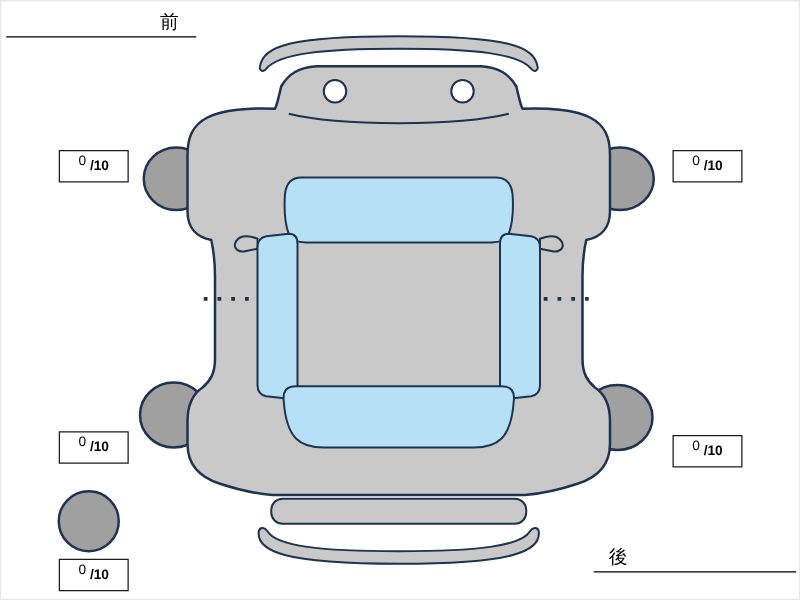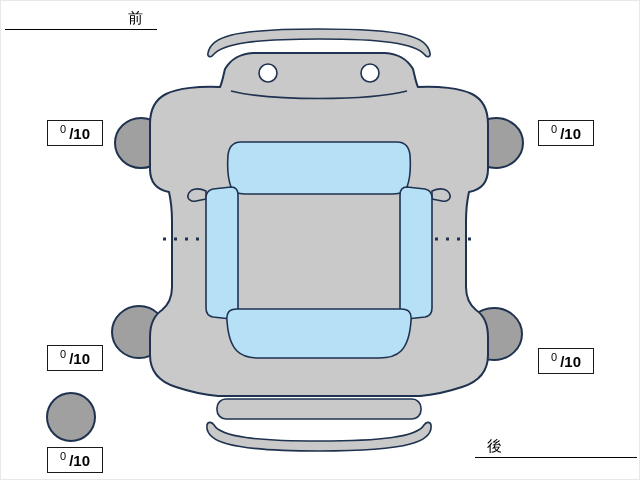--- a/index.html
+++ b/index.html
@@ -22,21 +22,21 @@
   .dashes{stroke:#1f3250;stroke-width:3;stroke-dasharray:3,8;fill:none;}
 
   
   .score-box{
     position:absolute;width:56px;height:26px;
     border:1px solid #1a1a1a;background:#fff;
     display:flex;align-items:center;justify-content:center;gap:3px;
     box-sizing:border-box;
   }
   .score-num{font-size:11px;line-height:1;transform:translateY(-4px);color:#000;}
-  .score-den{font-size:15px;font-weight:bold;line-height:1;color:#000;}
+  .score-den{font-size:11px;font-weight:bold;line-height:1;color:#000;}
 
   
   .jp-label{position:absolute;font-size:15px;color:#000;line-height:1;}
   .rule{position:absolute;height:0;border-top:1px solid #000;}
   .rule-front{left:4px;top:28px;width:152px;}
   .rule-rear{left:474px;top:456px;width:162px;}
   .label-front{left:127px;top:9px;}
   .label-rear{left:486px;top:437px;}
 
   .box-fl{left:46px;top:119px;}

